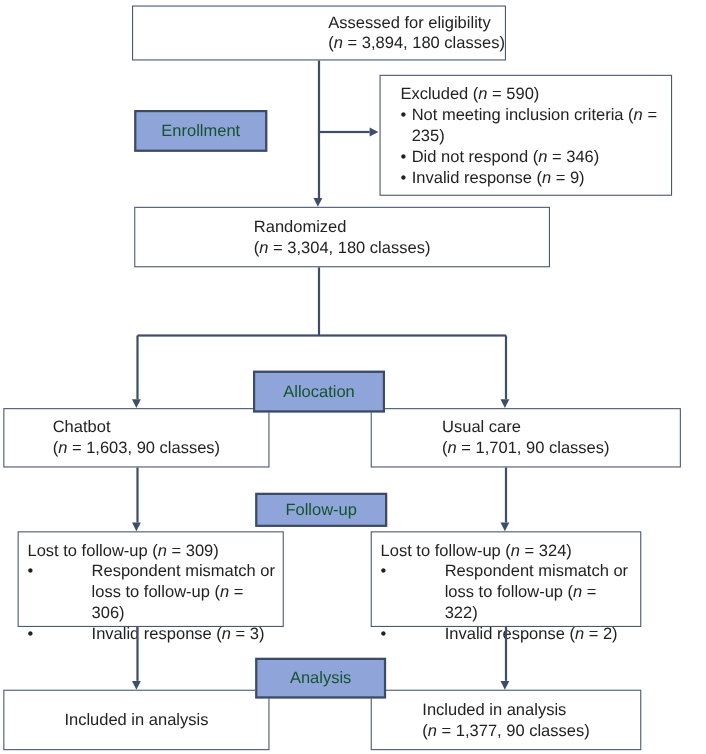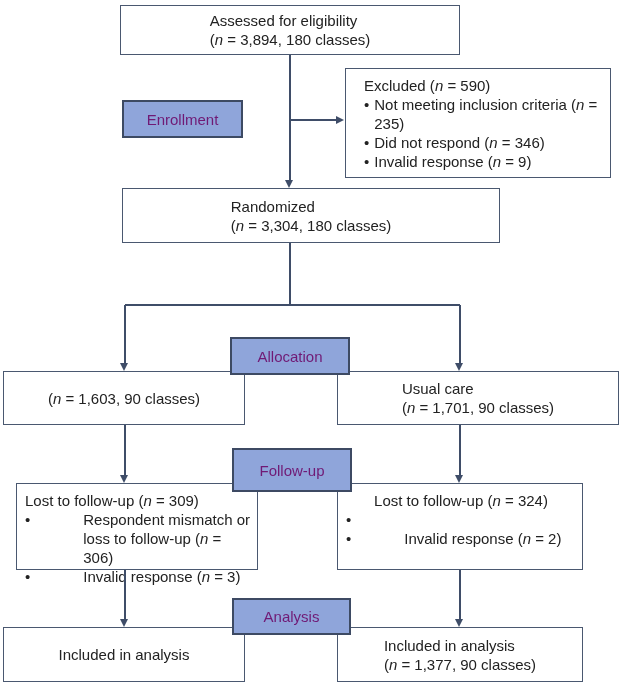--- a/index.html
+++ b/index.html
@@ -20,21 +20,21 @@
   .detailbox.tight{padding-left:8px;}
   .bullet-row{display:flex;}
   .bullet-dot{flex:0 0 auto;margin-right:5px;}
   .bullet-text{flex:0 1 auto;}
   .excluded-width .bullet-text{max-width:250px;}
   .lost-width .bullet-text{max-width:178px;margin-left:48px;}
   
   .stage{
     position:absolute;box-sizing:border-box;background:#8fa5da;
     border:2px solid #3d4a63;display:flex;align-items:center;justify-content:center;
-    color:#701a75;font-size:15px;z-index:5;
+    color:#14532d;font-size:15px;z-index:5;
   }
   
   .vline{position:absolute;width:1.5px;background:#3f4d68;z-index:1;}
   .hline{position:absolute;height:1.5px;background:#3f4d68;z-index:1;}
   
   .arr-down{
     position:absolute;width:0;height:0;z-index:1;
     border-left:4.5px solid transparent;border-right:4.5px solid transparent;
     border-top:8px solid #3f4d68;
   }
@@ -67,21 +67,21 @@
   <div class="vline" style="left:124.25px;top:425px;height:50px;"></div>
   <div class="arr-down" style="left:119.75px;top:475px;"></div>
   <div class="vline" style="left:459.25px;top:425px;height:50px;"></div>
   <div class="arr-down" style="left:454.75px;top:475px;"></div>
 
   <div class="vline" style="left:124.25px;top:570px;height:49px;"></div>
   <div class="arr-down" style="left:119.75px;top:619px;"></div>
   <div class="vline" style="left:459.25px;top:570px;height:49px;"></div>
   <div class="arr-down" style="left:454.75px;top:619px;"></div>
 
-  <div class="fbox centerbox" style="left:120px;top:5px;width:340px;height:50px;">
+  <div class="fbox centerbox" style="left:120px;top:5px;width:340px;height:50px;justify-content:flex-end;">
     <div class="inner">
       <div>Assessed for eligibility</div>
       <div>(<i>n</i> = 3,894, 180 classes)</div>
     </div>
   </div>
 
   <div class="fbox detailbox excluded-width" style="left:345px;top:68px;width:266px;height:110px;">
     <div>Excluded (<i>n</i> = 590)</div>
     <div class="bullet-row">
       <span class="bullet-dot">•</span>
@@ -99,20 +99,21 @@
 
   <div class="fbox centerbox" style="left:122px;top:188px;width:378px;height:55px;">
     <div class="inner">
       <div>Randomized</div>
       <div>(<i>n</i> = 3,304, 180 classes)</div>
     </div>
   </div>
 
   <div class="fbox centerbox" style="left:3px;top:371px;width:242px;height:54px;">
     <div class="inner">
+      <div>Chatbot</div>
       <div>(<i>n</i> = 1,603, 90 classes)</div>
     </div>
   </div>
 
   <div class="fbox centerbox" style="left:337px;top:371px;width:282px;height:54px;">
     <div class="inner">
       <div>Usual care</div>
       <div>(<i>n</i> = 1,701, 90 classes)</div>
     </div>
   </div>
@@ -122,24 +123,25 @@
     <div class="bullet-row">
       <span class="bullet-dot">•</span>
       <span class="bullet-text">Respondent mismatch or loss to follow-up (<i>n</i> = 306)</span>
     </div>
     <div class="bullet-row">
       <span class="bullet-dot">•</span>
       <span class="bullet-text">Invalid response (<i>n</i> = 3)</span>
     </div>
   </div>
 
-  <div class="fbox detailbox tight lost-width" style="left:337px;top:483px;width:246px;height:87px;text-align:center;">
+  <div class="fbox detailbox tight lost-width" style="left:337px;top:483px;width:246px;height:87px;">
     <div>Lost to follow-up (<i>n</i> = 324)</div>
     <div class="bullet-row">
       <span class="bullet-dot">•</span>
+      <span class="bullet-text">Respondent mismatch or loss to follow-up (<i>n</i> = 322)</span>
     </div>
     <div class="bullet-row">
       <span class="bullet-dot">•</span>
       <span class="bullet-text">Invalid response (<i>n</i> = 2)</span>
     </div>
   </div>
 
   <div class="fbox centerbox" style="left:3px;top:627px;width:242px;height:55px;">
     <div class="inner">
       <div>Included in analysis</div>
@@ -152,20 +154,20 @@
       <div>(<i>n</i> = 1,377, 90 classes)</div>
     </div>
   </div>
 
   <div class="stage" style="left:122px;top:100px;width:121px;height:38px;">
     <span>Enrollment</span>
   </div>
   <div class="stage" style="left:230px;top:337px;width:120px;height:38px;">
     <span>Allocation</span>
   </div>
-  <div class="stage" style="left:232px;top:448px;width:120px;height:44px;">
+  <div class="stage" style="left:232px;top:448px;width:120px;height:31px;">
     <span>Follow-up</span>
   </div>
   <div class="stage" style="left:232px;top:598px;width:119px;height:37px;">
     <span>Analysis</span>
   </div>
 
 </div>
 
 </body></html>

